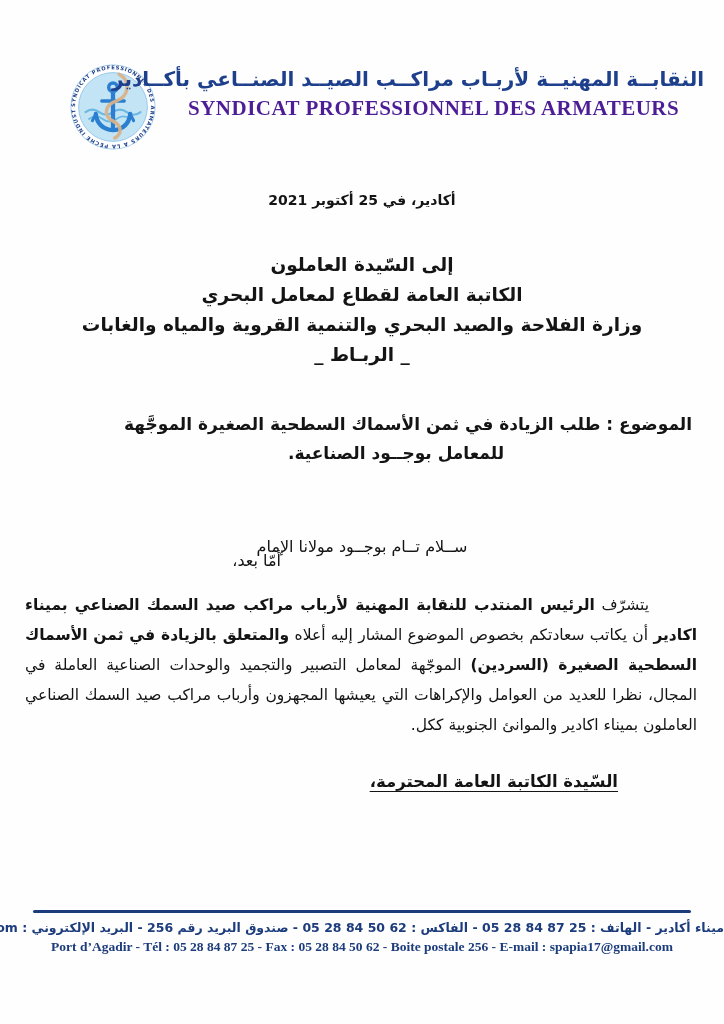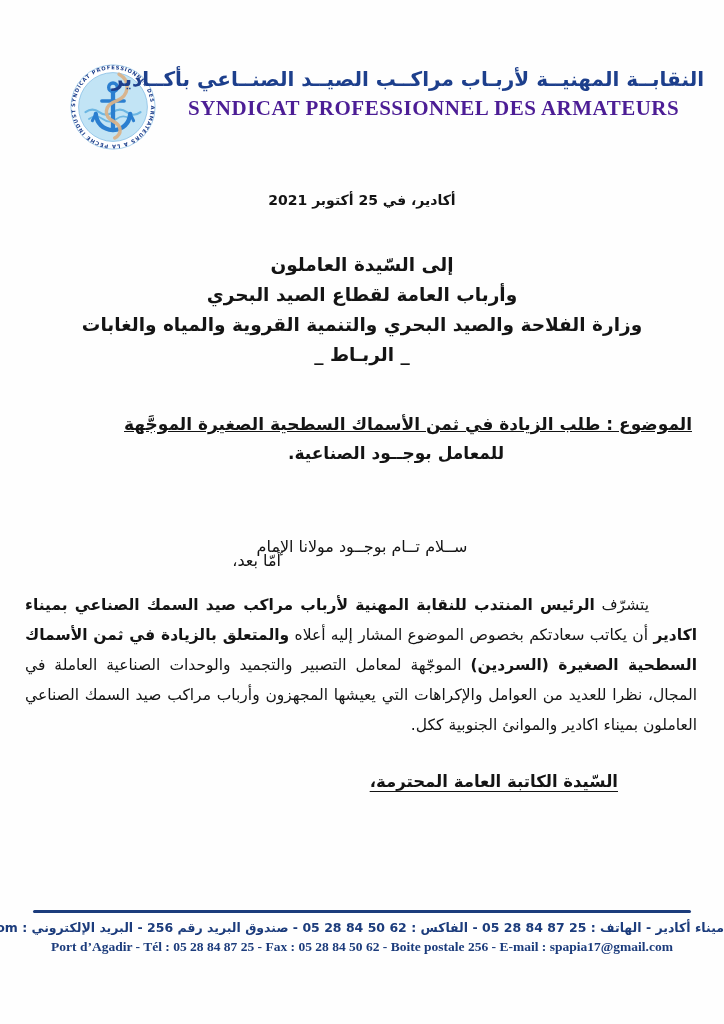--- a/index.html
+++ b/index.html
@@ -49,21 +49,21 @@
   .addressee{
     position:absolute;top:250px;left:0;right:0;
     text-align:center;direction:rtl;
     font-weight:bold;font-size:18.5px;line-height:30px;
   }
   
   .subject{
     position:absolute;top:410px;left:40px;right:32px;
     direction:rtl;font-weight:bold;font-size:17px;line-height:29px;
   }
-  .subject-l1{text-align:right;text-decoration:underline;}
+  .subject-l1{text-align:right;}
   .subject-l2{text-align:center;padding-left:60px;}
   
   .salutation-1{
     position:absolute;top:520px;left:0;right:0;
     text-align:center;direction:rtl;font-size:16px;margin-top:17px;
   }
   .salutation-2{
     position:absolute;top:551px;left:0;width:281px;
     text-align:right;direction:rtl;font-size:16px;
   }
@@ -134,21 +134,21 @@
     <div class="head-text">
       <div class="head-ar">النقابــة المهنيــة لأربـاب مراكــب الصيــد الصنــاعي بأكــادير</div>
       <div class="head-fr">SYNDICAT PROFESSIONNEL DES ARMATEURS</div>
     </div>
   </header>
 
   <div class="date-line">أكادير، في 25 أكتوبر 2021</div>
 
   <div class="addressee">
     <div>إلى السّيدة العاملون</div>
-    <div>وأرباب العامة لقطاع الصيد البحري</div>
+    <div>الكاتبة العامة لقطاع لمعامل البحري</div>
     <div>وزارة الفلاحة والصيد البحري والتنمية القروية والمياه والغابات</div>
     <div>_ الربـاط _</div>
   </div>
 
   <div class="subject">
     <div class="subject-l1">الموضوع : طلب الزيادة في ثمن الأسماك السطحية الصغيرة الموجَّهة</div>
     <div class="subject-l2">للمعامل بوجــود الصناعية.</div>
   </div>
 
   <div class="salutation-1">ســلام تــام بوجــود مولانا الإمام</div>

